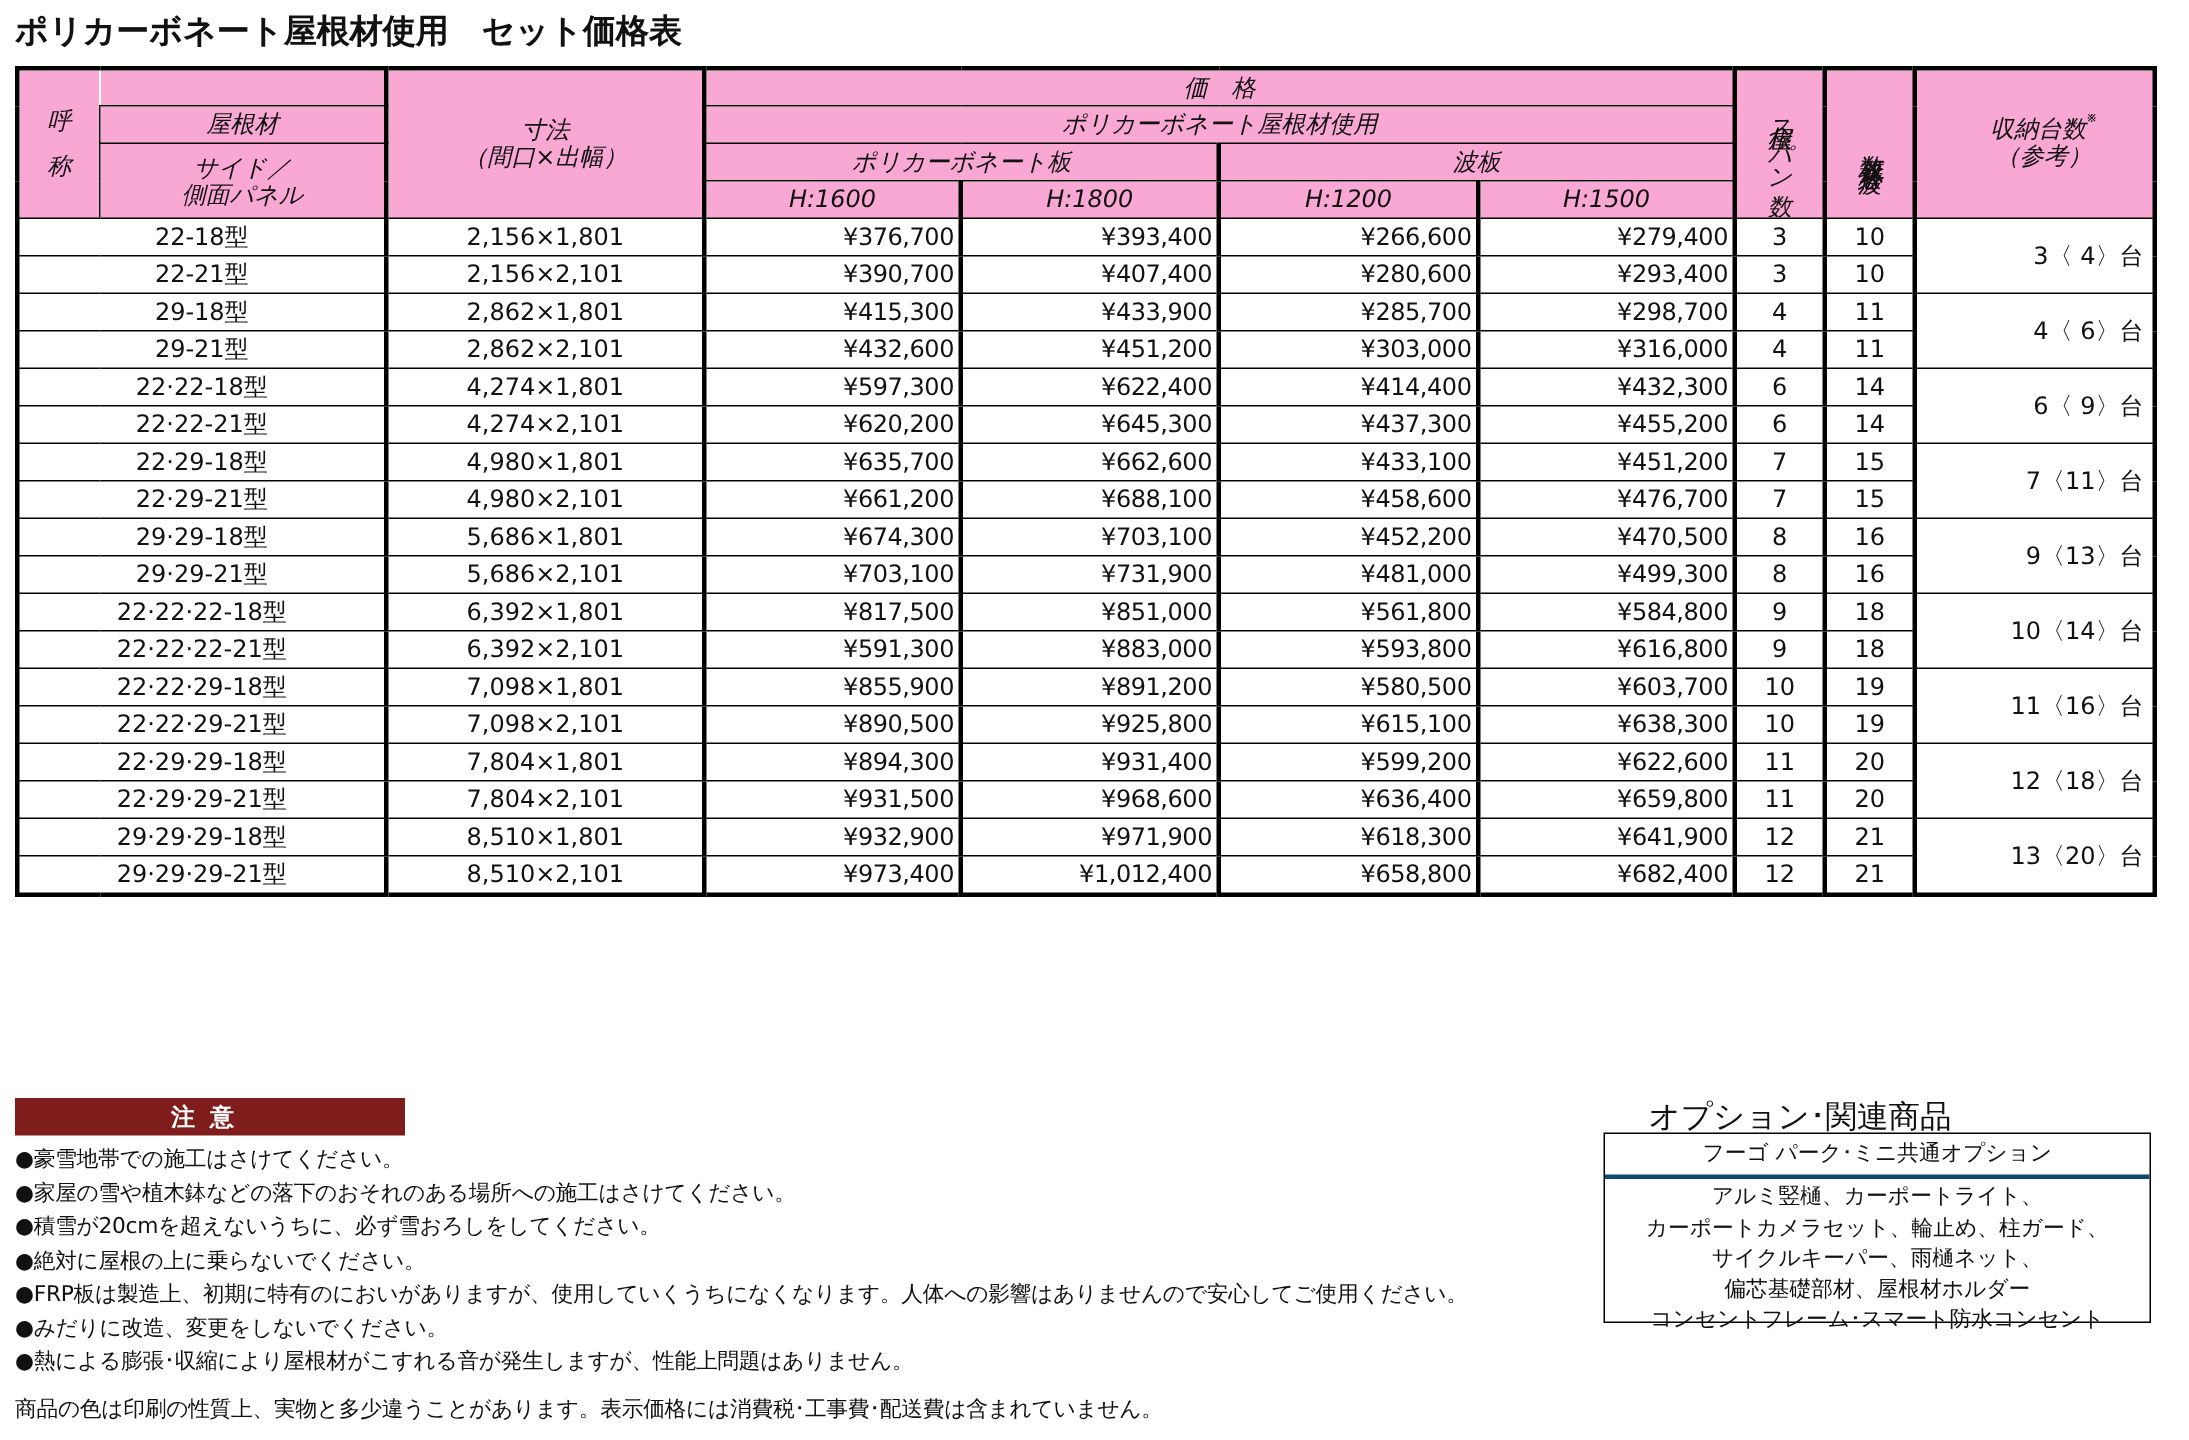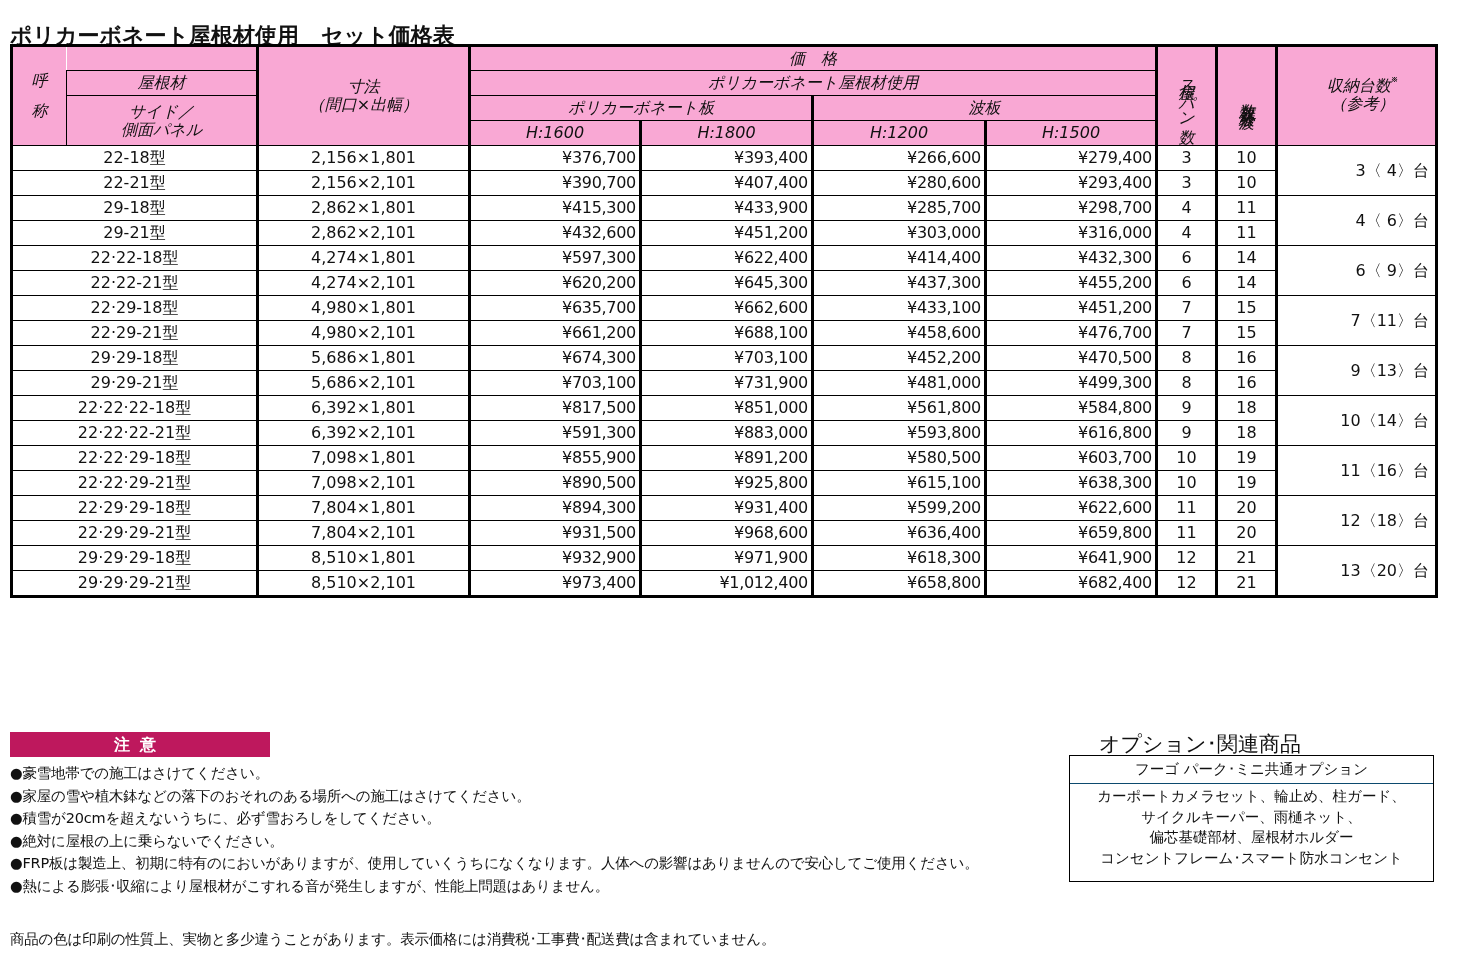--- a/index.html
+++ b/index.html
@@ -1,21 +1,21 @@
 <!DOCTYPE html>
 <html><head>
 <meta charset="utf-8">
 <style>
   html, body { margin: 0; padding: 0; background: #ffffff; }
   body {
     width: 1459px; height: 960px; position: relative; overflow: hidden;
     font-family: "DejaVu Sans", "Liberation Sans", sans-serif; color: #111;
   }
   .title {
-    position: absolute; left: 10px; top: 21px;
+    position: absolute; left: 10px; top: 6px;
     font-size: 22px; font-weight: bold; letter-spacing: 0px; white-space: pre;
   }
   table.price {
     position: absolute; left: 10px; top: 44px;
     border-collapse: collapse; table-layout: fixed;
     width: 1425px;
     border: 3px solid #000;
   }
   table.price td, table.price th {
     padding: 0; margin: 0; text-align: center; vertical-align: middle;
@@ -31,41 +31,41 @@
   .bold-l { border-left: 3px solid #000 !important; }
   .bold-r { border-right: 3px solid #000 !important; }
   tbody td { height: 24px; font-size: 17px; }
   td.price-cell { text-align: right !important; padding-right: 3px !important; font-weight: bold; font-size: 18px; letter-spacing: -0.3px; }
   td.storage { text-align: right !important; padding-right: 6px !important; font-size: 17px; }
   .sup { font-size: 9px; vertical-align: top; position: relative; top: -2px; }
   .pair-first td { border-top: 3px solid #000; }
 
   .caution-bar {
     position: absolute; left: 10px; top: 732px; width: 260px; height: 25px;
-    background: #be185d; color: #fff; font-weight: bold; font-size: 16px;
+    background: #7f1d1d; color: #fff; font-weight: bold; font-size: 16px;
     text-align: center; line-height: 25px; letter-spacing: 10px;
   }
   .caution-list {
     position: absolute; left: 10px; top: 762px; margin: 0; padding: 0; list-style: none;
     font-size: 14.5px; line-height: 22.5px; letter-spacing: -0.2px;
   }
   .caution-list li { white-space: nowrap; }
   .footnote {
     position: absolute; left: 10px; top: 930px; font-size: 14.5px; white-space: nowrap; letter-spacing: -0.2px;
   }
   .opt-title {
     position: absolute; left: 1067px; top: 730px; font-size: 21px; white-space: nowrap; margin-left: 32px;
   }
   .opt-box {
     position: absolute; left: 1069px; top: 755px; width: 365px; height: 127px;
     border: 1px solid #000; box-sizing: border-box;
   }
   .opt-head {
     height: 27px; line-height: 26px; text-align: center; font-size: 14.5px;
-    border-bottom: 1px solid #0c4a6e;
+    border-bottom: 3px solid #0c4a6e;
   }
   .opt-body { text-align: center; font-size: 14.5px; line-height: 20.5px; padding-top: 2px; }
   .opt-body div { white-space: nowrap; }
 </style>
 </head>
 <body>
 
 <div class="title">ポリカーボネート屋根材使用　セット価格表</div>
 
 <table class="price">
@@ -312,26 +312,28 @@
     </tbody>
 </table>
 
 <div class="caution-bar">注意</div>
 <ul class="caution-list">
   <li>●豪雪地帯での施工はさけてください。</li>
   <li>●家屋の雪や植木鉢などの落下のおそれのある場所への施工はさけてください。</li>
   <li>●積雪が20cmを超えないうちに、必ず雪おろしをしてください。</li>
   <li>●絶対に屋根の上に乗らないでください。</li>
   <li>●FRP板は製造上、初期に特有のにおいがありますが、使用していくうちになくなります。人体への影響はありませんので安心してご使用ください。</li>
+  <li>●みだりに改造、変更をしないでください。</li>
   <li>●熱による膨張･収縮により屋根材がこすれる音が発生しますが、性能上問題はありません。</li>
 </ul>
 <div class="footnote">商品の色は印刷の性質上、実物と多少違うことがあります。表示価格には消費税･工事費･配送費は含まれていません。</div>
 
 <div class="opt-title">オプション･関連商品</div>
 <div class="opt-box">
   <div class="opt-head">フーゴ パーク･ミニ共通オプション</div>
   <div class="opt-body">
+    <div>アルミ竪樋、カーポートライト、</div>
     <div>カーポートカメラセット、輪止め、柱ガード、</div>
     <div>サイクルキーパー、雨樋ネット、</div>
     <div>偏芯基礎部材、屋根材ホルダー</div>
     <div>コンセントフレーム･スマート防水コンセント</div>
   </div>
 </div>
 
 </body></html>

